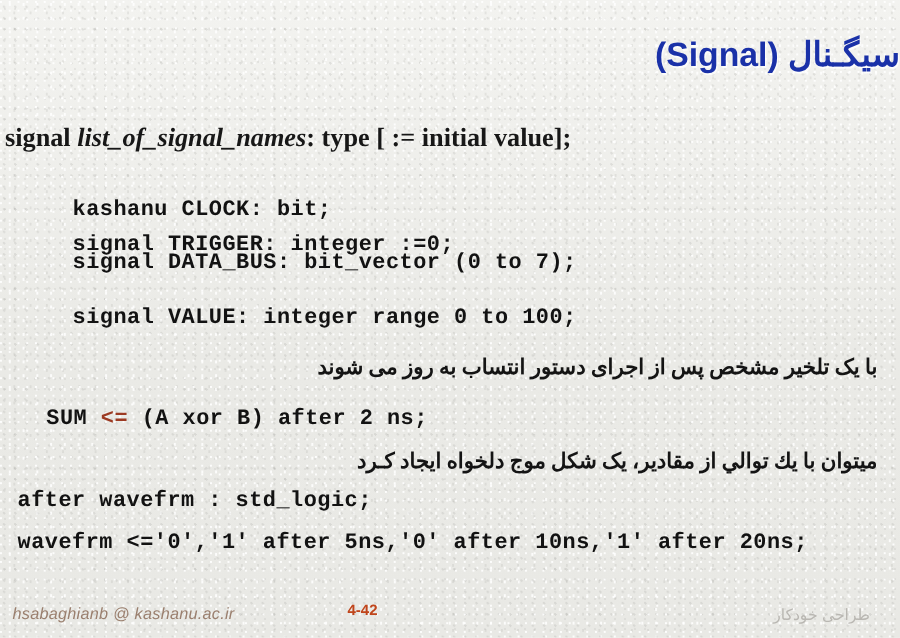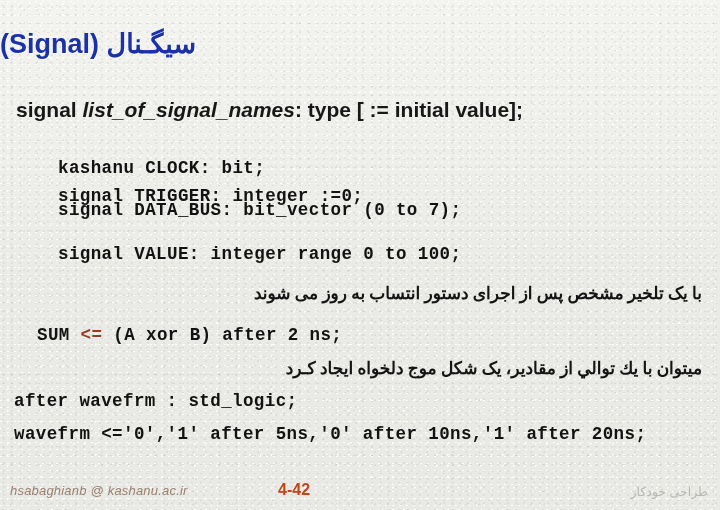--- a/index.html
+++ b/index.html
@@ -27,38 +27,38 @@
       radial-gradient(circle at 52% 90%, rgba(150,150,145,0.14) 0 1px, transparent 1px),
       linear-gradient(180deg, #f3f3f0 0%, #eaeae6 55%, #e9e9e5 100%);
     background-size: 7px 7px, 9px 9px, 11px 11px, 13px 13px, 8px 8px, 100% 100%;
   }
 
   .title {
     position: absolute;
     top: 28px;
     left: 0;
     width: 720px;
-    text-align: left;
+    text-align: right;
     color: #1a31a8;
     font-family: "Liberation Sans", sans-serif;
     font-weight: bold;
     font-size: 27px;
     letter-spacing: 0px;
     text-shadow: 1px 1px 0 rgba(255,255,255,0.75);
     direction: rtl;
     unicode-bidi: embed;
   }
 
   .syntax {
     position: absolute;
     top: 98px;
-    left: 16px;
+    left: 4px;
     width: 690px;
     color: #171717;
-    font-family: Liberation Sans, sans-serif;
+    font-family: Liberation Serif, serif;
     font-weight: bold;
     font-size: 21px;
     white-space: nowrap;
   }
   .syntax .ital {
     font-style: italic;
   }
 
   .code {
     position: absolute;
@@ -111,26 +111,26 @@
     font-size: 13px;
     letter-spacing: 0.2px;
   }
   .footer-page {
     position: absolute;
     left: 278px;
     top: 481px;
     color: #c0451b;
     font-family: "Liberation Sans", sans-serif;
     font-weight: bold;
-    font-size: 16px;
+    font-size: 12px;
     direction: ltr;
   }
   .footer-right {
     position: absolute;
-    right: 12px;
+    right: 24px;
     top: 484px;
     color: #b9b7b2;
     font-family: "Liberation Sans", sans-serif;
     font-size: 12.5px;
     direction: rtl;
     unicode-bidi: embed;
   }
 </style>
 </head>
 <body>

